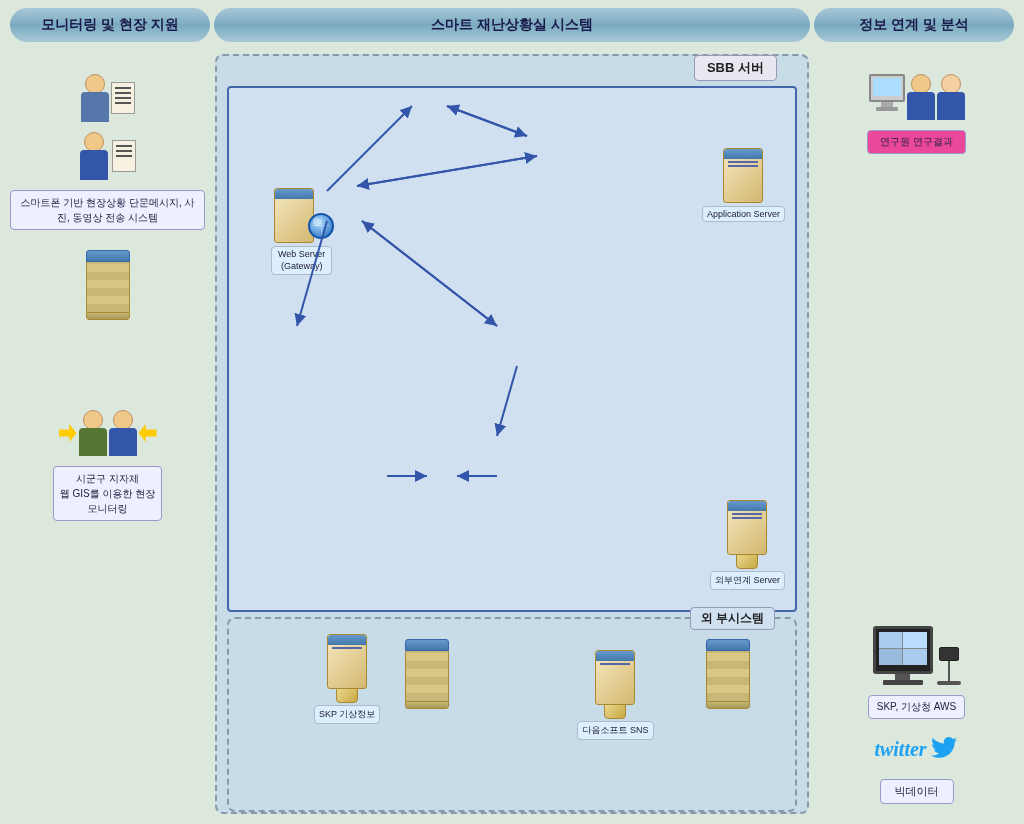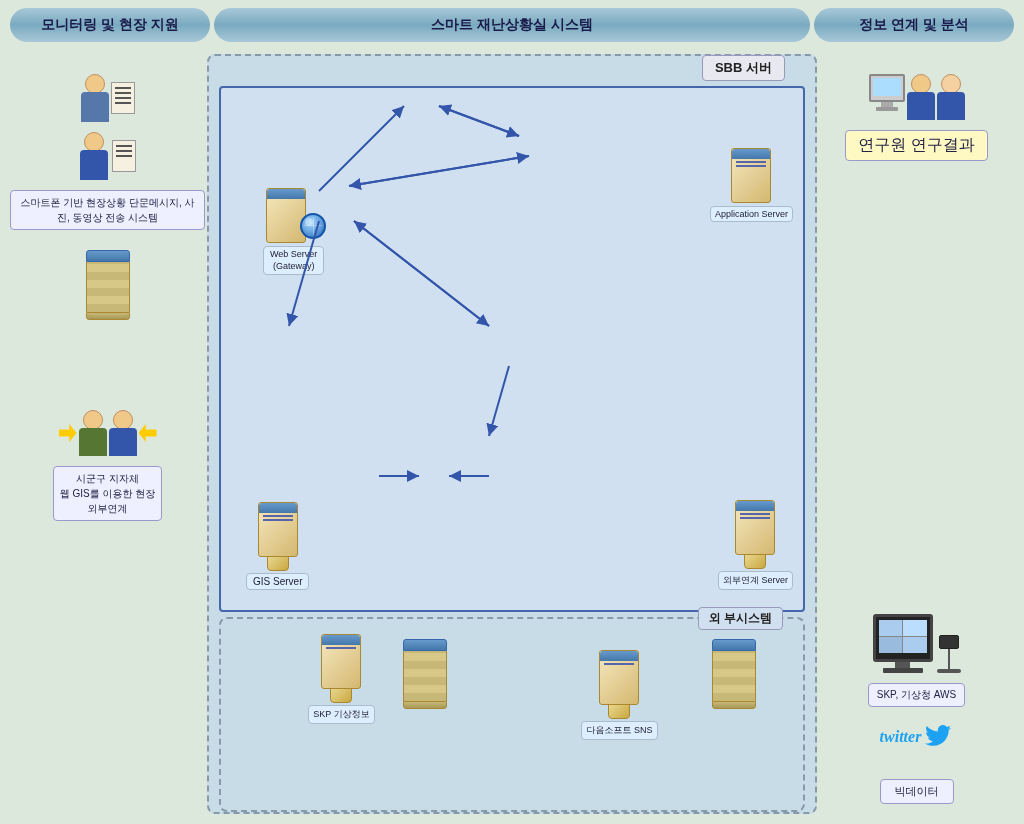--- a/index.html
+++ b/index.html
@@ -60,21 +60,21 @@
       flex-direction: column;
       align-items: center;
       gap: 10px;
       padding: 10px 0;
     }
 
     
     .center-panel {
       flex: 1;
       position: relative;
-      margin: 0 2px;
+      margin: 0 10px;
     }
 
     
     .right-panel {
       flex: 0 0 195px;
       display: flex;
       flex-direction: column;
       align-items: center;
       gap: 10px;
       padding: 10px 0;
@@ -220,21 +220,21 @@
         </div>
         <div style="display:flex;flex-direction:column;align-items:center;">
           <div style="width:20px;height:20px;background:#f0c888;border-radius:50%;border:1px solid #c09060;"></div>
           <div style="width:28px;height:28px;background:#3355aa;border-radius:4px 4px 0 0;margin-top:-2px;"></div>
         </div>
         <div style="width:18px;height:18px;background:#ffcc00;clip-path:polygon(100% 30%,40% 30%,40% 0,0 50%,40% 100%,40% 70%,100% 70%);align-self:center;"></div>
       </div>
 
       <div style="background:#eef0ff;border:1px solid #9999cc;border-radius:4px;padding:4px 6px;font-size:10px;color:#222244;text-align:center;line-height:1.5;white-space:pre-line;">시군구 지자체
 웹 GIS를 이용한 현장
-외부연계</div>
+모니터링</div>
 
     </div>
 
     <div class="center-panel">
       <div class="center-content">
 
         <div class="sbb-outer">
           <div class="sbb-label">SBB  서버</div>
 
           <div class="inner-box">
@@ -258,30 +258,20 @@
                 <div style="position:absolute;bottom:4px;right:-4px;width:26px;height:26px;background:radial-gradient(circle at 40% 35%,#aaddff,#2266bb);border-radius:50%;border:2px solid #1155aa;">
                   <div style="position:absolute;top:3px;left:3px;width:8px;height:8px;background:rgba(255,255,255,0.35);border-radius:50%;"></div>
 
                   <div style="position:absolute;top:2px;left:11px;width:1px;height:18px;background:rgba(255,255,255,0.3);"></div>
                   <div style="position:absolute;top:10px;left:2px;width:18px;height:1px;background:rgba(255,255,255,0.3);"></div>
                 </div>
               </div>
               <div style="background:#ddeeff;border:1px solid #aabbcc;border-radius:4px;padding:2px 6px;font-size:9px;color:#223;text-align:center;margin-top:3px;line-height:1.3;">Web Server<br>(Gateway)</div>
             </div>
 
-            <div style="position:absolute;bottom:20px;left:25px;display:flex;flex-direction:column;align-items:center;">
-              <div style="width:40px;height:55px;background:linear-gradient(135deg,#f5e8c0,#d4b870);border:1px solid #aa8830;border-radius:3px;position:relative;">
-                <div style="position:absolute;top:0;left:0;right:0;height:10px;background:linear-gradient(180deg,#6699cc,#4477aa);border-radius:3px 3px 0 0;"></div>
-                <div style="position:absolute;top:12px;left:4px;right:4px;height:2px;background:#5566aa;"></div>
-                <div style="position:absolute;top:16px;left:4px;right:4px;height:2px;background:#5566aa;"></div>
-              </div>
-
-              <div style="width:22px;height:22px;background:linear-gradient(135deg,#f0e0a0,#c8a840);border:1px solid #aa8830;border-radius:4px;margin-top:-8px;"></div>
-              <div style="background:#ddeeff;border:1px solid #aabbcc;border-radius:4px;padding:2px 6px;font-size:10px;color:#223;text-align:center;white-space:nowrap;margin-top:2px;">GIS Server</div>
-            </div>
 
             <div style="position:absolute;bottom:20px;right:10px;display:flex;flex-direction:column;align-items:center;">
               <div style="width:40px;height:55px;background:linear-gradient(135deg,#f5e8c0,#d4b870);border:1px solid #aa8830;border-radius:3px;position:relative;">
                 <div style="position:absolute;top:0;left:0;right:0;height:10px;background:linear-gradient(180deg,#6699cc,#4477aa);border-radius:3px 3px 0 0;"></div>
                 <div style="position:absolute;top:12px;left:4px;right:4px;height:2px;background:#5566aa;"></div>
                 <div style="position:absolute;top:16px;left:4px;right:4px;height:2px;background:#5566aa;"></div>
               </div>
               <div style="width:22px;height:22px;background:linear-gradient(135deg,#f0e0a0,#c8a840);border:1px solid #aa8830;border-radius:4px;margin-top:-8px;"></div>
               <div style="background:#ddeeff;border:1px solid #aabbcc;border-radius:4px;padding:2px 4px;font-size:9px;color:#223;text-align:center;white-space:nowrap;margin-top:2px;">외부연계 Server</div>
             </div>
@@ -370,21 +360,21 @@
         <div style="display:flex;flex-direction:column;align-items:center;">
           <div style="width:20px;height:20px;background:#f0c888;border-radius:50%;border:1px solid #c09060;"></div>
           <div style="width:28px;height:28px;background:#3355aa;border-radius:4px 4px 0 0;margin-top:-2px;"></div>
         </div>
         <div style="display:flex;flex-direction:column;align-items:center;">
           <div style="width:20px;height:20px;background:#f5d0a0;border-radius:50%;border:1px solid #c09060;"></div>
           <div style="width:28px;height:28px;background:#3355aa;border-radius:4px 4px 0 0;margin-top:-2px;"></div>
         </div>
       </div>
 
-      <div style="background:#fef9c3;border:1px solid #9999cc;border-radius:4px;padding:4px 12px;font-size:16px;color:#222244;text-align:center;">연구원 연구결과</div>
+      <div style="background:#ec4899;border:1px solid #9999cc;border-radius:4px;padding:4px 12px;font-size:10px;color:#222244;text-align:center;">연구원 연구결과</div>
 
       <div style="flex:1;"></div>
 
       <div style="display:flex;gap:4px;align-items:flex-end;">
 
         <div style="display:flex;flex-direction:column;align-items:center;">
           <div style="width:60px;height:48px;background:#222;border:3px solid #444;border-radius:3px;position:relative;">
             <div style="position:absolute;top:3px;left:3px;right:3px;bottom:6px;background:#ddeeff;">
 
               <div style="width:100%;height:100%;display:grid;grid-template-columns:1fr 1fr;grid-template-rows:1fr 1fr;gap:1px;background:#888;">
@@ -401,25 +391,25 @@
 
         <div style="display:flex;flex-direction:column;align-items:center;">
           <div style="width:20px;height:14px;background:#333;border-radius:2px;border:1px solid #222;"></div>
           <div style="width:2px;height:20px;background:#555;"></div>
           <div style="width:24px;height:4px;background:#555;border-radius:2px;"></div>
         </div>
       </div>
       <div style="background:#eef0ff;border:1px solid #9999cc;border-radius:4px;padding:4px 8px;font-size:10px;color:#222244;text-align:center;">SKP, 기상청 AWS</div>
 
       <div style="margin-top:8px;display:flex;align-items:center;gap:4px;">
-        <span style="font-size:16px;font-weight:bold;color:#1da1f2;font-family:Georgia,serif;font-style:italic;">twitter</span>
+        <span style="font-size:20px;font-weight:bold;color:#1da1f2;font-family:Georgia,serif;font-style:italic;">twitter</span>
 
         <svg width="28" height="24" viewBox="0 0 28 24">
           <path d="M26 3c-1 .4-2 .7-3.1.8 1.1-.7 2-1.7 2.4-3-1 .6-2.2 1-3.4 1.2C20.9.8 19.5 0 18 0c-2.9 0-5.2 2.4-5.2 5.3 0 .4 0 .8.1 1.2C8.5 6.3 4.5 4.2 1.8 1 1.4 1.7 1.1 2.5 1.1 3.4c0 1.8.9 3.4 2.3 4.4-0.8 0-1.6-.3-2.3-.7v.1c0 2.6 1.8 4.7 4.2 5.2-.4.1-.9.2-1.4.2-.3 0-.7 0-1-.1.7 2.1 2.6 3.6 5 3.7-1.8 1.4-4.1 2.3-6.6 2.3-.4 0-.9 0-1.3-.1 2.4 1.5 5.3 2.4 8.3 2.4 9.9 0 15.4-8.3 15.4-15.5 0-.2 0-.5 0-.7C24.4 5 25.3 4.1 26 3z" fill="#1da1f2"></path>
         </svg>
       </div>
 
-      <div style="background:#eef0ff;border:1px solid #9999cc;border-radius:4px;padding:4px 14px;font-size:11px;color:#222244;text-align:center;margin-top:20px;">빅데이터</div>
+      <div style="background:#eef0ff;border:1px solid #9999cc;border-radius:4px;padding:4px 14px;font-size:11px;color:#222244;text-align:center;margin-top:8px;">빅데이터</div>
 
     </div>
 
   </div>
 </div>
 
 </body></html>

